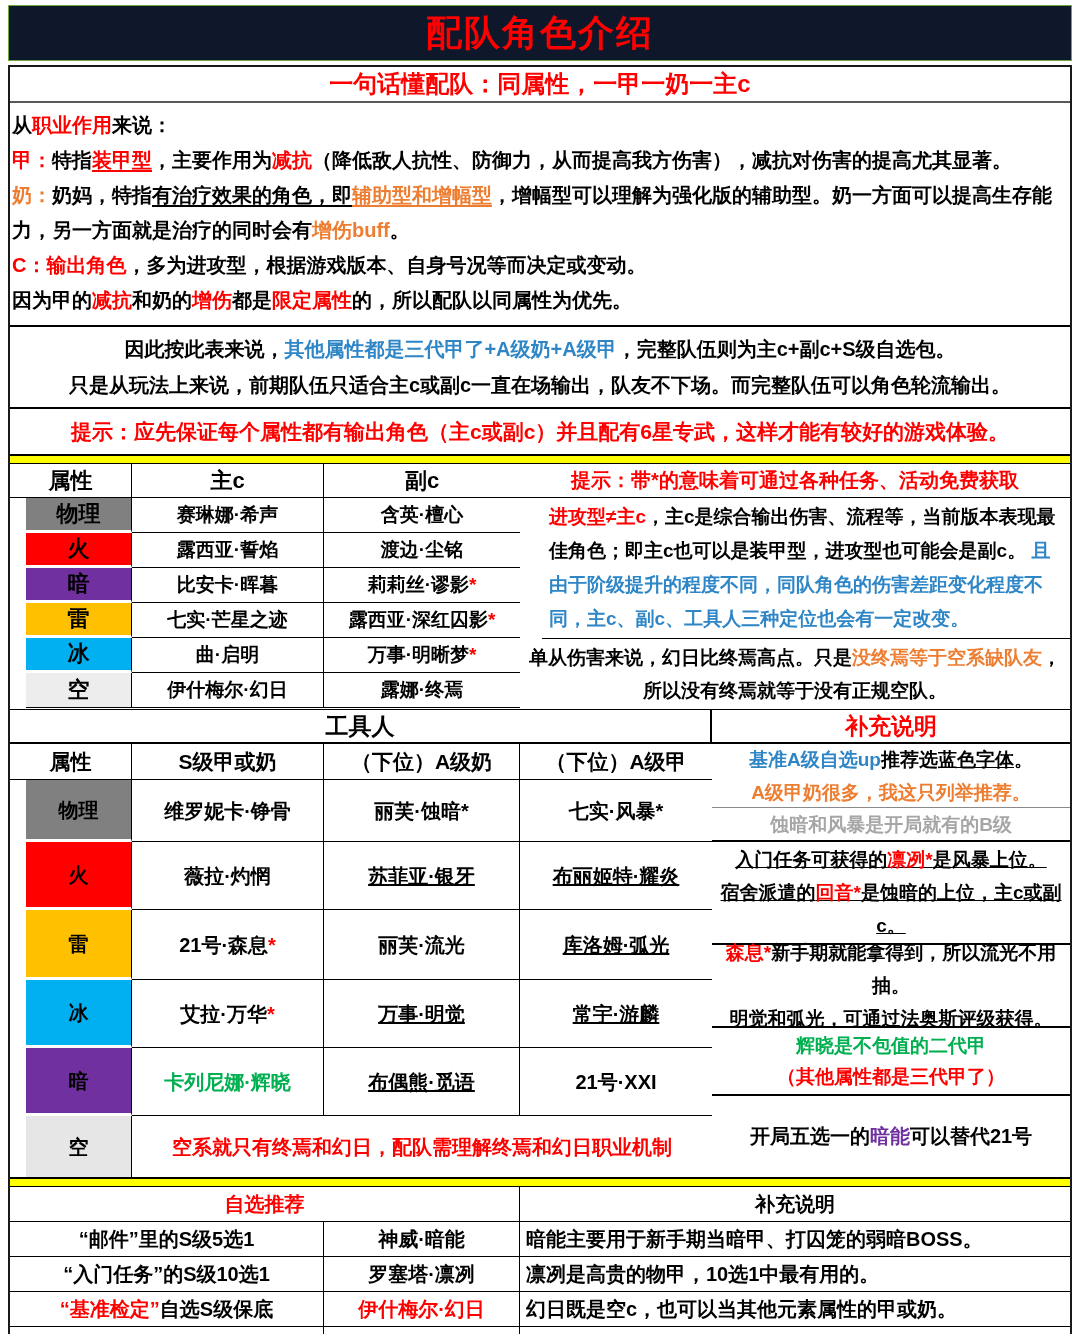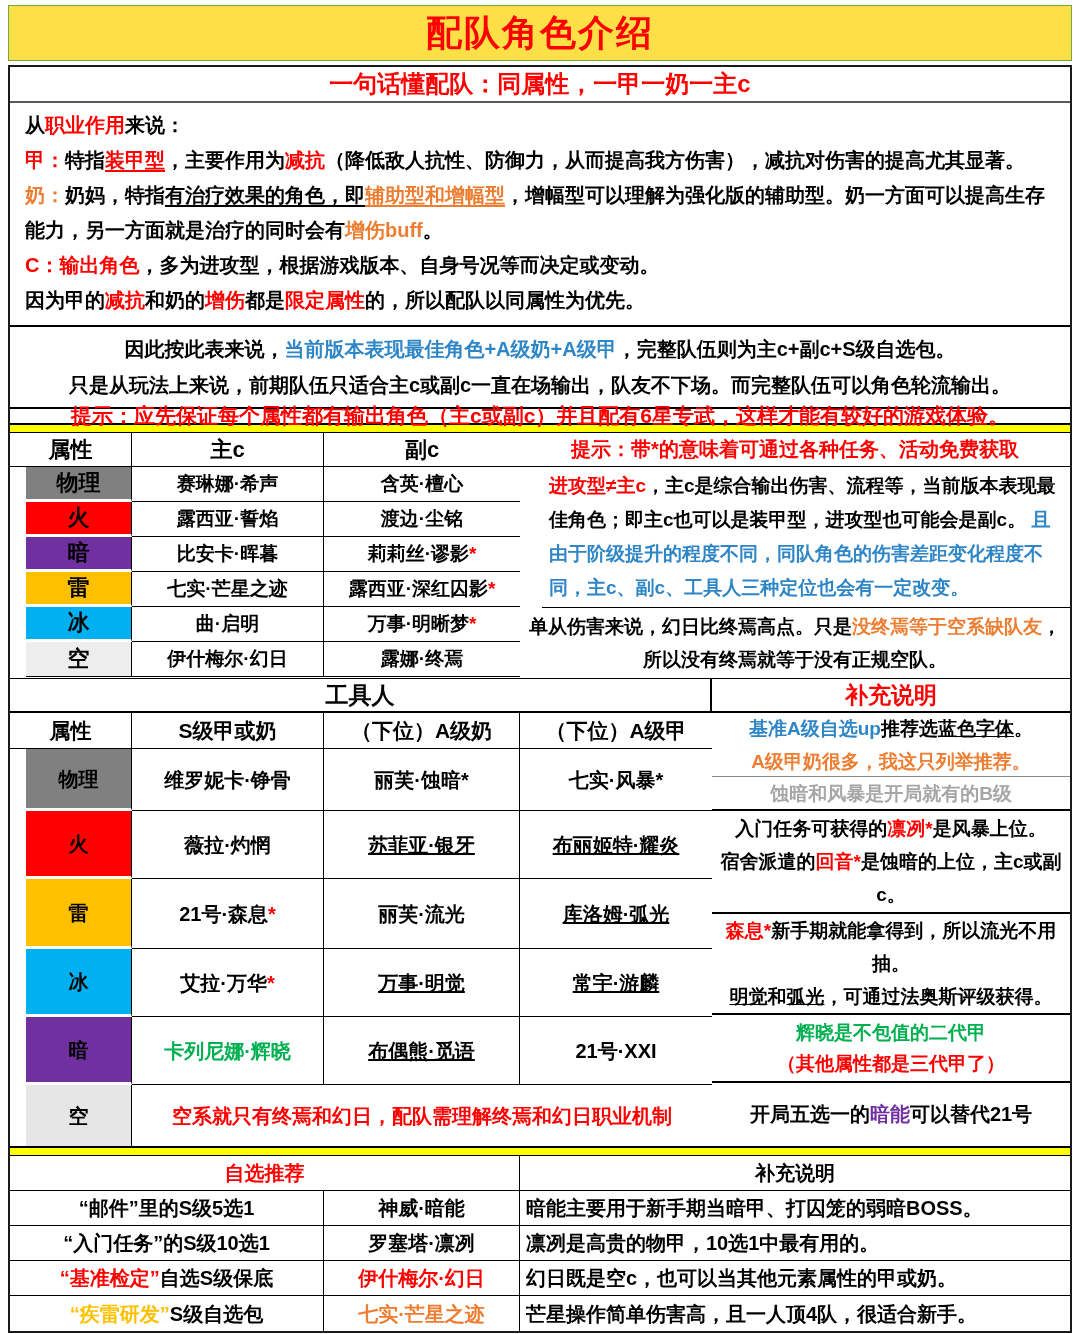--- a/index.html
+++ b/index.html
@@ -6,40 +6,40 @@
   html,body { background:#ffffff; }
   body {
     width:1080px; height:1334px;
     font-family:"Liberation Sans","DejaVu Sans",sans-serif;
     font-weight:700; color:#000;
   }
   .page { width:1080px; height:1334px; padding:5px 8px 4px; background:#fff; }
 
   
   .title-bar {
-    height:56px; background:#fde047; border:1px solid #6FA83C;
+    height:56px; background:#0f172a; border:1px solid #6FA83C;
     display:flex; align-items:center; justify-content:center;
     font-size:36px; color:#FF0000; letter-spacing:2px; margin-bottom:4px;
   }
 
   
   .frame { border:2px solid #1a1a1a; background:#fff; }
 
   .subtitle {
     height:36px; border-bottom:2px solid #595959;
     display:flex; align-items:center; justify-content:center;
     font-size:24px; color:#FF0000;
   }
 
-  .intro { padding:5px 15px 7px; font-size:20px; line-height:35px; }
+  .intro { padding:5px 2px 7px; font-size:20px; line-height:35px; }
   .intro p { margin:0; }
 
   .summary-box { border-top:2px solid #000; padding:4px 8px; text-align:center; font-size:20px; line-height:36px; }
   .tip-row {
-    border-top:2px solid #000; height:16px;
+    border-top:2px solid #000; height:47px;
     display:flex; align-items:center; justify-content:center;
     font-size:21px; color:#FF0000;
   }
 
   .ydiv { height:10px; background:#FFFF00; border-top:2px solid #000; border-bottom:1px solid #000; }
 
   
   .cell {
     display:flex; align-items:center; justify-content:center; text-align:center;
     border-right:1px solid #000; border-bottom:1px solid #000;
@@ -75,22 +75,22 @@
     grid-template-rows:36px 62px 68px 70px 68px 68px 61px;
   }
   .t2-left .cell { font-size:20px; }
   .t2-left .hdr { font-size:21px; }
   .void-merge { grid-column:2 / 5; font-size:20px; }
   .t2-right { flex:1; display:flex; flex-direction:column; }
   .nbox { padding:1px 5px; text-align:center; font-size:19px; line-height:33px;
           display:flex; flex-direction:column; align-items:center; justify-content:center; }
   .nb-r1 { height:64px; border-bottom:1px solid #8a8a8a; }
   .nb-r2 { height:34px; border-bottom:2px solid #000; }
-  .nb-r3 { height:103px; border-bottom:2px solid #000; }
-  .nb-r4 { height:101px; border-bottom:2px solid #000; }
+  .nb-r3 { height:103px; border-bottom:2px solid #000;text-decoration:underline; }
+  .nb-r4 { height:83px; border-bottom:2px solid #000; }
   .nb-r5 { height:68px; border-bottom:2px solid #000; line-height:31px; }
   .nb-r6 { flex:1; font-size:20px; }
 
   
   .t3 {
     display:grid;
     grid-template-columns:314px 196px 1fr;
     grid-template-rows:35px repeat(4,35px);
   }
   .t3-title { grid-column:1 / 3; font-size:23px; color:#FF0000; }
@@ -125,21 +125,21 @@
 
     <div class="intro">
       <p><span class="seg">从</span><span class="seg red">职业作用</span><span class="seg">来说：</span></p>
       <p><span class="seg red">甲：</span><span class="seg">特指</span><span class="seg red u">装甲型</span><span class="seg">，主要作用为</span><span class="seg red">减抗</span><span class="seg">（降低敌人抗性、防御力，从而提高我方伤害），减抗对伤害的提高尤其显著。</span></p>
       <p><span class="seg orange">奶：</span><span class="seg">奶妈，特指</span><span class="seg u">有治疗效果的角色，即</span><span class="seg orange u">辅助型和增幅型</span><span class="seg">，增幅型可以理解为强化版的辅助型。奶一方面可以提高生存能力，另一方面就是治疗的同时会有</span><span class="seg orange">增伤buff</span><span class="seg">。</span></p>
       <p><span class="seg red">C：</span><span class="seg red">输出角色</span><span class="seg">，多为进攻型，根据游戏版本、自身号况等而决定或变动。</span></p>
       <p><span class="seg">因为甲的</span><span class="seg red">减抗</span><span class="seg">和奶的</span><span class="seg red">增伤</span><span class="seg">都是</span><span class="seg red">限定属性</span><span class="seg">的，所以配队以同属性为优先。</span></p>
     </div>
 
     <div class="summary-box">
-      <p><span class="seg">因此按此表来说，</span><span class="seg blue">当前版本表现最佳角色+A级奶+A级甲</span><span class="seg">，完整队伍则为主c+副c+S级自选包。</span></p>
+      <p><span class="seg">因此按此表来说，</span><span class="seg blue">其他属性都是三代甲了+A级奶+A级甲</span><span class="seg">，完整队伍则为主c+副c+S级自选包。</span></p>
       <p><span class="seg">只是从玩法上来说，前期队伍只适合主c或副c一直在场输出，队友不下场。而完整队伍可以角色轮流输出。</span></p>
     </div>
 
     <div class="tip-row">
         <span><span class="seg red">提示：应先保证每个属性都有输出角色（主c或副c）并且配有6星专武，这样才能有较好的游戏体验。</span></span>
       </div>
 
     <div class="ydiv"></div>
 
     <div class="t1">

